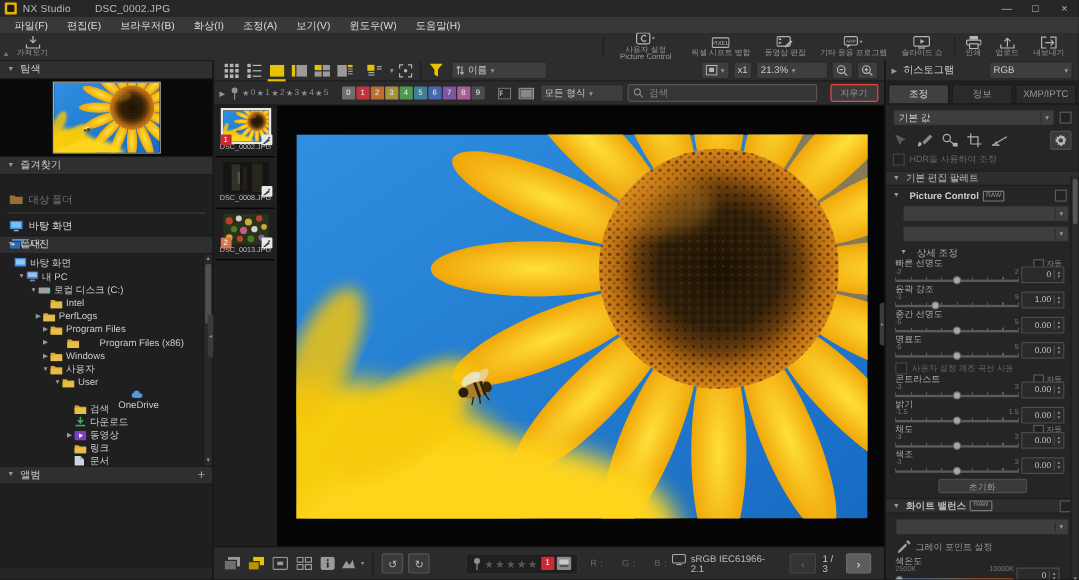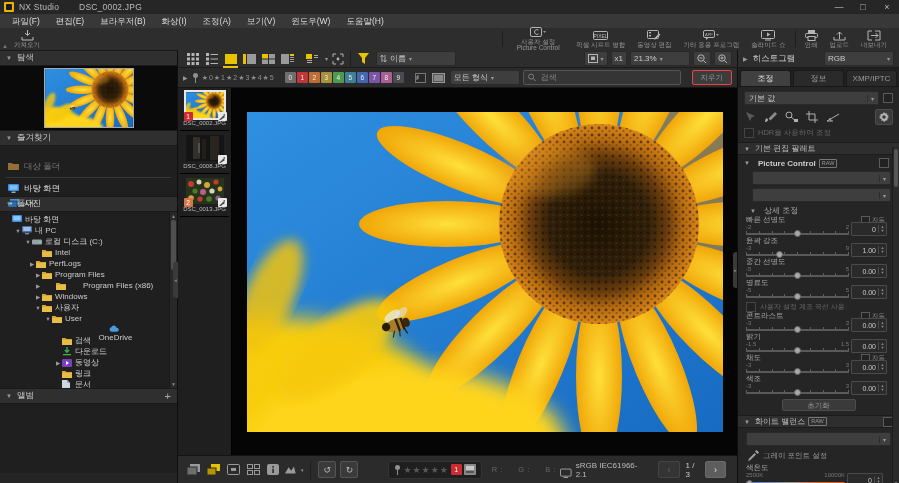--- a/index.html
+++ b/index.html
@@ -77,21 +77,21 @@
   #viewer{left:232px;top:88px;width:505px;height:367px;background:#050505;display:flex;align-items:center;justify-content:center}
   
   #statusbar{left:178px;top:455px;width:559px;height:28px;background:#2b2b2b;border-top:1px solid #141414;display:flex;align-items:center;padding:0 7px;box-sizing:border-box;gap:4px}
   .st-ic{width:18px;height:16px;display:flex;align-items:center;justify-content:center}
   .st-btn{width:18px;height:15px;background:#3a3a3a;border:1px solid #555;border-radius:2px;color:#bbb;font-size:9px;display:flex;align-items:center;justify-content:center}
   #rating-widget{background:#1f1f1f;border:1px solid #333;border-radius:2px;height:16px;display:flex;align-items:center;padding:0 5px;gap:2px;margin-left:26px}
   #rating-widget .star{color:#585858;font-size:9px;letter-spacing:1px}
   #label-badge{width:11px;height:11px;background:#cc2b33;color:#fff;font-size:7px;display:flex;align-items:center;justify-content:center;border-radius:1px}
   #label-icon{width:12px;height:11px;background:#8a8a8a;border-radius:1px;display:flex;align-items:center;justify-content:center}
   #rgb-readout{color:#666;font-size:7.5px;letter-spacing:.5px;margin-left:6px;white-space:pre}
-  #profile{display:flex;align-items:flex-end;gap:4px;margin-left:auto;color:#bbb;font-size:8px}
+  #profile{display:flex;align-items:flex-start;gap:4px;margin-left:auto;color:#bbb;font-size:8px}
   #pager{display:flex;align-items:center;gap:6px;margin-left:14px;margin-right:4px}
   #pager .pg-prev{width:22px;height:15px;background:#343434;border:1px solid #444;border-radius:2px;color:#666;display:flex;align-items:center;justify-content:center}
   #pager .pg-next{width:22px;height:15px;background:#5d5d5d;border:1px solid #6a6a6a;border-radius:2px;color:#eee;display:flex;align-items:center;justify-content:center}
   
   #histoheader{left:737px;top:50px;width:162px;height:18px;background:#2d2d2d;border-bottom:1px solid #1b1b1b;border-left:1px solid #0e0e0e;display:flex;align-items:center;padding:0 5px;box-sizing:border-box}
   #histoheader .box{margin-left:auto;width:62px;justify-content:space-between}
   #rightpanel{left:737px;top:68px;width:162px;height:415px;background:#252525;border-left:1px solid #0e0e0e;box-sizing:border-box;overflow:hidden}
   #rp-tabs{height:19px;display:flex;gap:2px;padding:2px 2px 0 2px;border-bottom:1px solid #181818;box-sizing:border-box;background:#202020}
   .rp-tab{flex:1;background:#2a2a2a;color:#999;font-size:8px;display:flex;align-items:center;justify-content:center;border-radius:3px 3px 0 0;border:1px solid #1a1a1a;border-bottom:none}
   .rp-tab.active{background:#404040;color:#e0e0e0}
@@ -1087,21 +1087,21 @@
           </div>
           <div class="sl-valbox">
             <span class="v">0.00</span>
             <span class="spin">▲<br>▼</span>
           </div>
         </div>
       </div>
     <button id="reset-btn">초기화</button>
     <div class="sec-header" style="margin-top:4px;background:#2e2e2e">
       <span class="tri">▼</span>
-      <span style="font-weight:normal">화이트 밸런스</span>
+      <span style="font-weight:bold">화이트 밸런스</span>
       <span class="rawbadge" style="margin-left:3px">RAW</span>
       <span class="cb" style="margin-left:auto"></span>
     </div>
     <div class="sel-box" style="margin:4px 8px 0 8px">
         <span></span>
         <span class="caret">▾</span>
       </div>
     <div class="row" id="graypoint-row">
       <svg class="i" width="11" height="11" viewBox="0 0 11 11">
           <path d="M0 11c1-.3 2-.6 2.6-1.2L8 4.4 6.6 3 1.2 8.4C.6 9 .3 10 0 11z" fill="#a0a0a0"></path>

